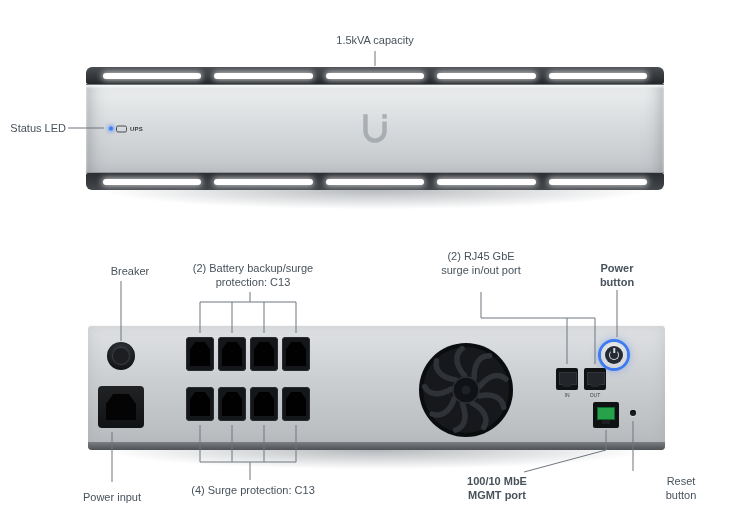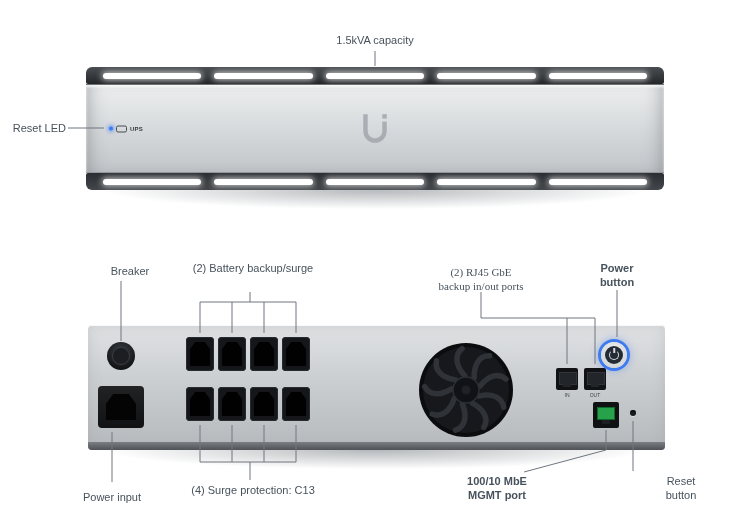--- a/index.html
+++ b/index.html
@@ -222,31 +222,32 @@
       <path d="M617 290 V337"></path>
       <path d="M112 482 V432"></path>
       <path d="M250 480 V462 M200 425 V462 H296 V425 M232 462 V425 M264 462 V425"></path>
       <path d="M606 430 V450 L524 472"></path>
       <path d="M633 421 V471"></path>
     </g>
   </svg>
 
   <div class="callout" style="left:375px; top:33px;">1.5kVA capacity</div>
 
-  <div class="callout no-center" style="right:684px; top:121px;">Reset LED</div>
+  <div class="callout no-center" style="right:684px; top:121px;">Status LED</div>
 
   <div class="callout" style="left:130px; top:264px;">Breaker</div>
 
   <div class="callout" style="left:253px; top:261px;">
     <div>(2) Battery backup/surge</div>
-  </div>
-
-  <div class="callout" style="left:481px; top:265px;font-family:Liberation Serif, serif;">
+    <div>protection: C13</div>
+  </div>
+
+  <div class="callout" style="left:481px; top:249px;">
     <div>(2) RJ45 GbE</div>
-    <div>backup in/out ports</div>
+    <div>surge in/out port</div>
   </div>
 
   <div class="callout" style="left:617px; top:261px;font-weight:bold;">
     <div>Power</div>
     <div>button</div>
   </div>
 
   <div class="callout" style="left:112px; top:490px;text-align:center;">Power input</div>
 
   <div class="callout" style="left:253px; top:483px;">(4) Surge protection: C13</div>

